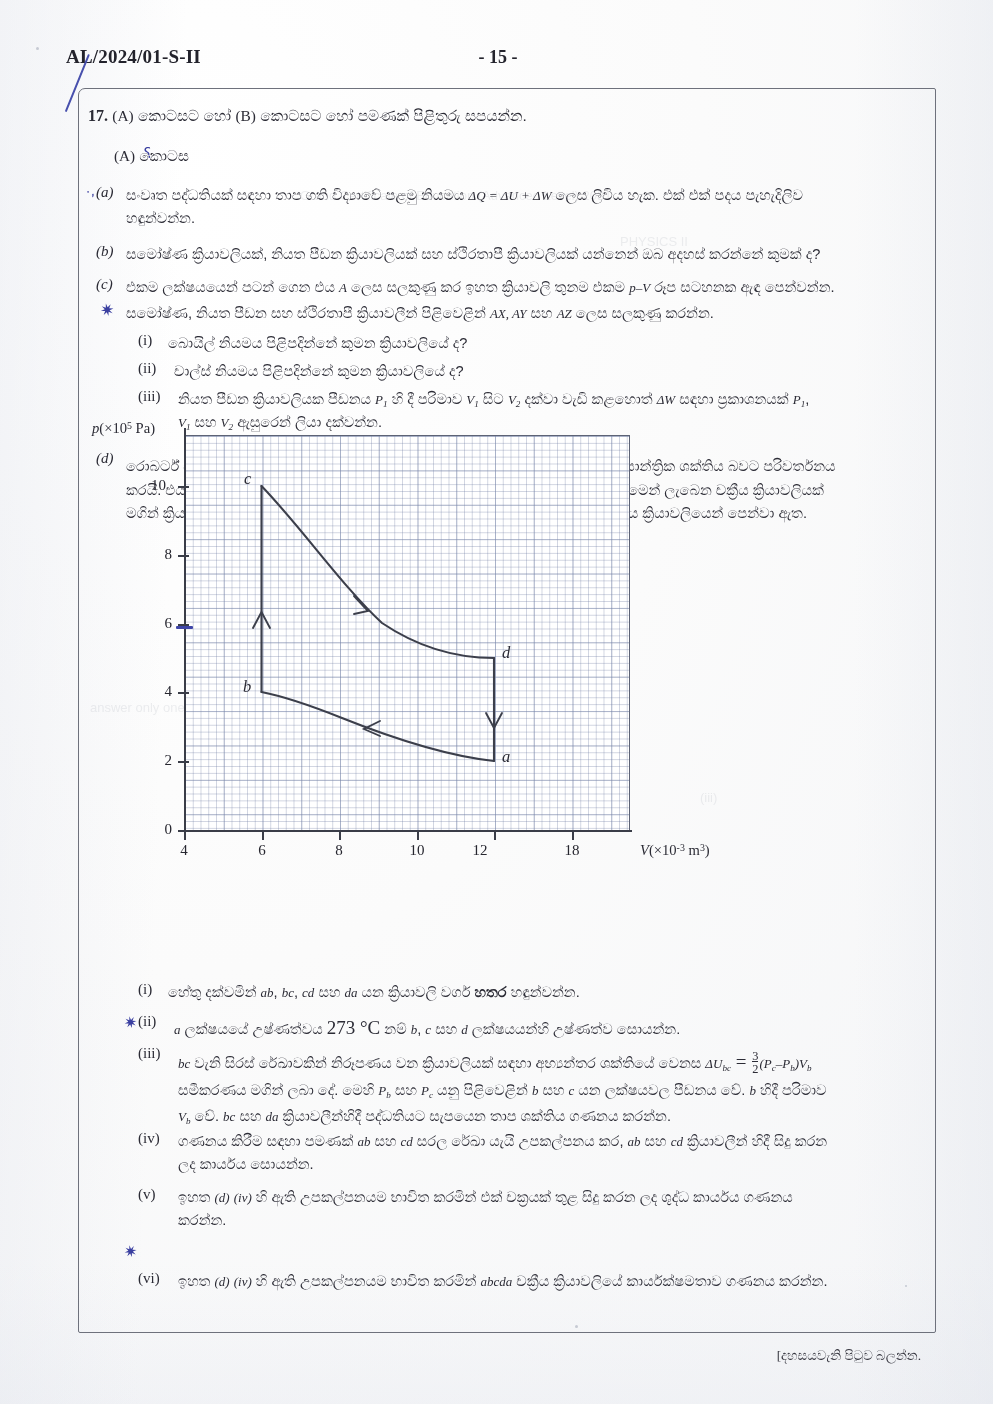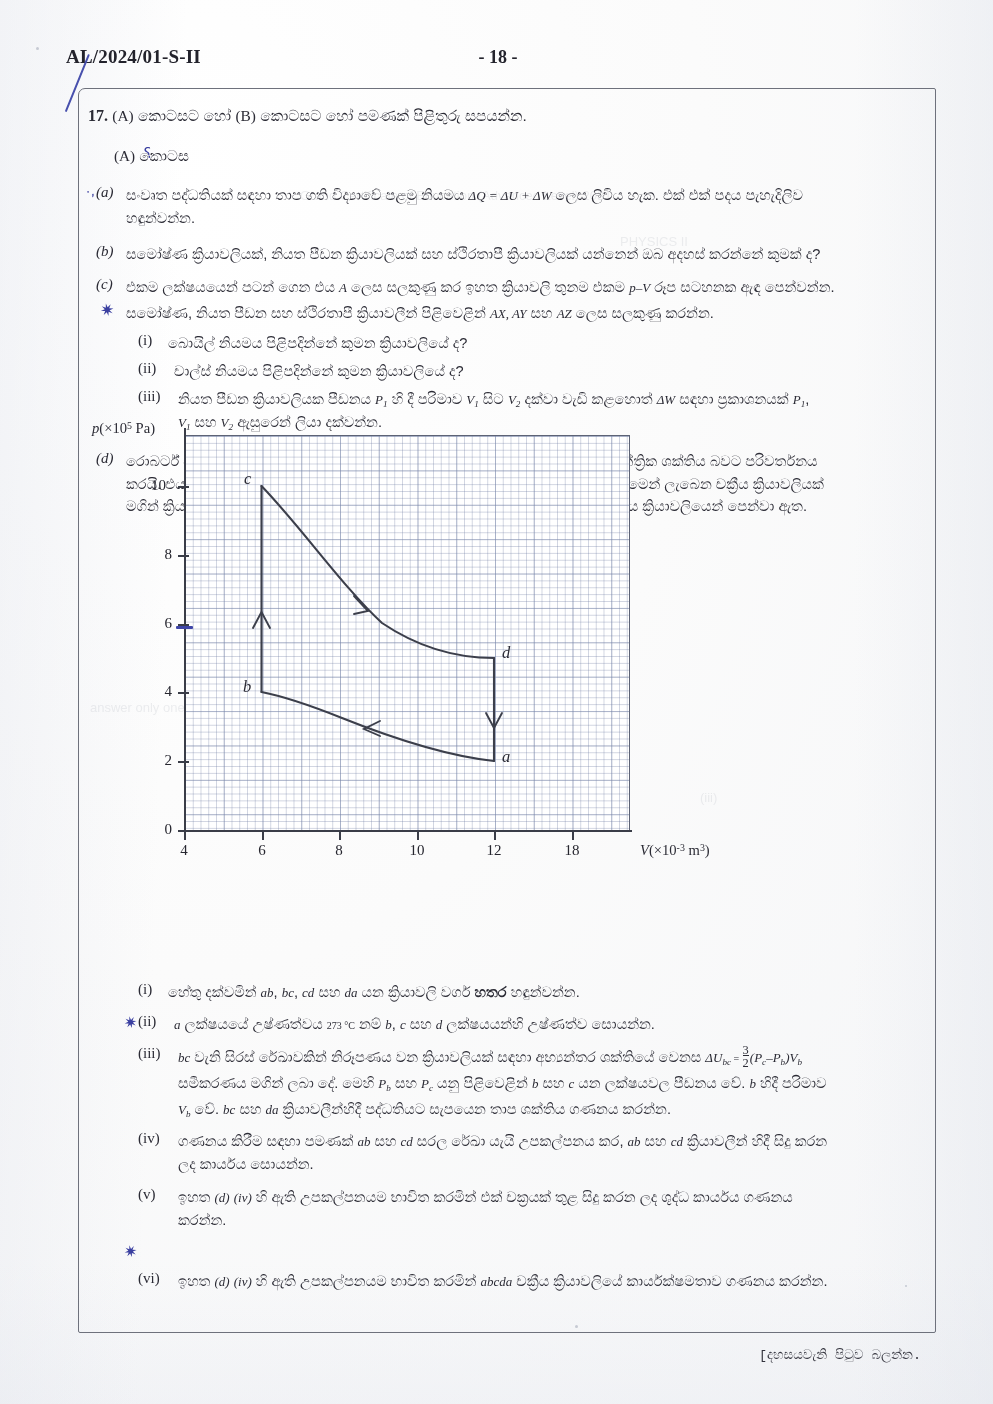--- a/index.html
+++ b/index.html
@@ -86,21 +86,21 @@
     font-size: 15px; width: 30px; flex: 0 0 30px;
     text-align: left; color: #2b2b35;
   }
   .lbl.rn { font-style: normal; }
   .lbl.w36 { width: 36px; flex: 0 0 36px; }
   .lbl.w40 { width: 40px; flex: 0 0 40px; }
   .txt { flex: 1; }
 
   
   .m { font-family: "Liberation Serif", serif; font-style: italic; font-size: 13px; }
-  .mr{ font-family: "Liberation Serif", serif; font-style: normal; font-size: 10px; margin-top: 16px; }
+  .mr{ font-family: "Liberation Serif", serif; font-style: normal; font-size: 19px; margin-top: 16px; }
   sub { font-size: 70%; vertical-align: -0.28em; font-style: italic; }
   sup { font-size: 68%; vertical-align: 0.45em; }
   .frac {
     display: inline-block; vertical-align: middle;
     text-align: center; font-family:"Liberation Serif",serif; font-style: normal;
     font-size: 12.4px; line-height: 1.06; margin: 0 1px;
     position: relative; top: -1px;
   }
   .frac .den { border-top: 1px solid #2b2b35; }
 
@@ -173,21 +173,21 @@
     font-size: 16.5px; color: #2b2b35;
   }
   .mark5 {
     position: absolute; left: 84px; top: 208px;
     width: 17px; height: 2.6px; background: #3f46a8; border-radius: 1px;
   }
 
   
   .footer {
     position: absolute; top: 1348px; right: 72px;
-    font-family: Liberation Mono, monospace;
+    font-family: Liberation Serif, serif;
     font-size: 13.4px; color: #33333d;
   }
 
   
   .ghost {
     position: absolute; color: rgba(120,128,150,.13);
     font-family: "Liberation Sans", sans-serif; font-size: 13px;
     pointer-events: none; user-select: none; white-space: nowrap;
   }
   .speck{ position:absolute; background:#9aa0b0; border-radius:50%; opacity:.5; }
@@ -200,21 +200,21 @@
 <div class="ghost" style="left:300px; top:188px;">Grand Certificate of Education (Advanced Level) 2031</div>
 <div class="ghost" style="left:620px; top:234px;">PHYSICS II</div>
 <div class="ghost" style="left:90px;  top:700px;">answer only one question</div>
 <div class="ghost" style="left:700px; top:790px;">(iii)</div>
 <div class="speck" style="left:36px;  top:47px;  width:3px; height:3px;"></div>
 <div class="speck" style="left:575px; top:1325px; width:3px; height:3px;"></div>
 <div class="speck" style="left:905px; top:1285px; width:2px; height:2px;"></div>
 
 <div class="hdr">
   <div class="hdr-code">AL/2024/01-S-II</div>
-  <div class="hdr-page">- 18 -</div>
+  <div class="hdr-page">- 15 -</div>
 </div>
 
 <div class="penline" style="left:88px; top:54px; width:2px; height:62px; transform:rotate(22deg); transform-origin:top left;"></div>
 
 <div class="border-box"></div>
 
 <div class="content">
 
   <div class="q-head sin">
     <span class="q-num">17.</span>
@@ -315,21 +315,21 @@
   <div class="tick tick-x" style="left:170px;"></div>
   <div class="tick tick-x" style="left:247px;"></div>
   <div class="tick tick-x" style="left:325px;"></div>
   <div class="tick tick-x" style="left:402px;"></div>
   <div class="tick tick-x" style="left:480px;"></div>
 
   <div class="tlab tlab-x" style="left:79px;">4</div>
   <div class="tlab tlab-x" style="left:157px;">6</div>
   <div class="tlab tlab-x" style="left:234px;">8</div>
   <div class="tlab tlab-x" style="left:312px;">10</div>
-  <div class="tlab tlab-x" style="left:389px;">12</div>
+  <div class="tlab tlab-x" style="left:375px;">12</div>
   <div class="tlab tlab-x" style="left:467px;">18</div>
 
   <div class="xlabel">
     <span style="font-style:italic">V</span>(×10<sup>-3</sup> m<sup>3</sup>)
   </div>
 
   <svg width="640" height="460" style="position:absolute; left:0; top:0; pointer-events:none;">
 
     <path d="M 169.5,68 C 210,110 250,168 290,205 C 330,232 370,240 402,240" class="hand" stroke-width="2.1"></path>
 

